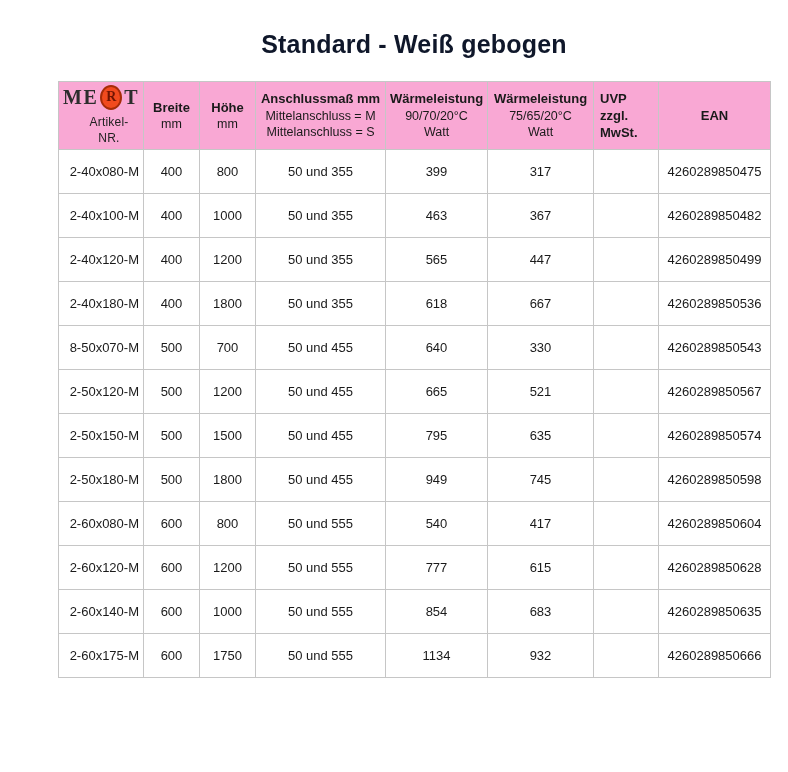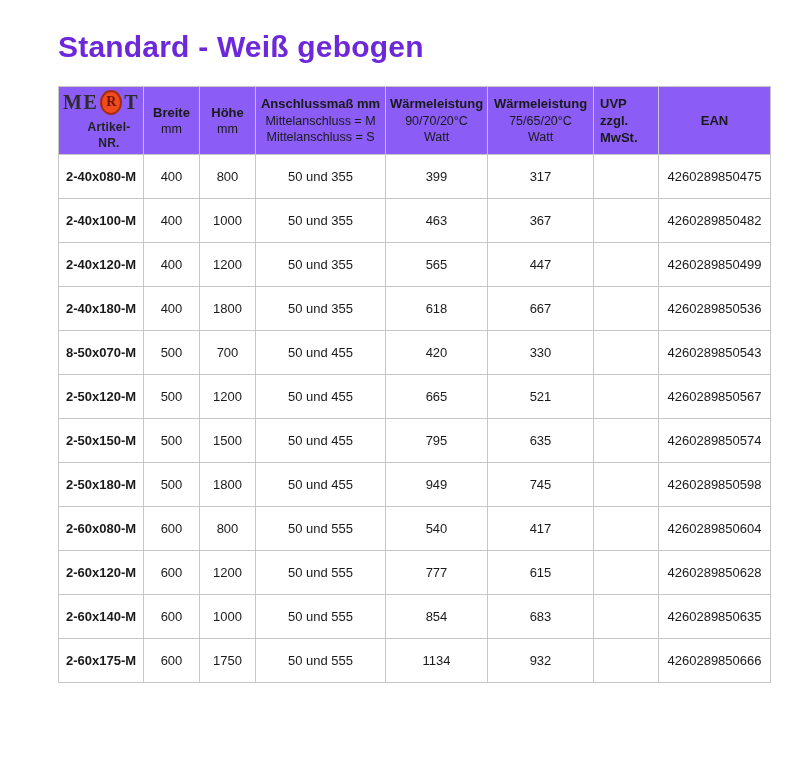--- a/index.html
+++ b/index.html
@@ -14,41 +14,41 @@
     height: 772px;
     overflow: hidden;
   }
   .page {
     width: 712px;
     margin-left: 58px;
     padding-top: 30px;
   }
   .title {
     margin: 0 0 22px 0;
-    text-align: left;
-    font-size: 30px;
+    text-align: center;
+    font-size: 25px;
     font-weight: bold;
-    color: #6d28d9;
+    color: #0f172a;
     letter-spacing: 0.2px;
   }
   table.product-table {
     border-collapse: collapse;
     table-layout: fixed;
     width: 712px;
   }
   .product-table th,
   .product-table td {
     border: 1px solid #c6c6c6;
     padding: 2px 4px;
     vertical-align: middle;
     text-align: center;
     overflow: hidden;
   }
   .product-table thead th {
-    background: #8b5cf6;
+    background: #f9a8d4;
     height: 63px;
     font-weight: normal;
     font-size: 12.5px;
     line-height: 1.32;
   }
   .h-bold {
     font-weight: bold;
     font-size: 13px;
     color: #1a1a1a;
   }
@@ -63,21 +63,22 @@
     line-height: 1.22;
     margin-top: 15px;
   }
   .product-table tbody td {
     height: 39px;
     font-size: 13px;
     background: #ffffff;
     color: #1a1a1a;
   }
   .product-table tbody td.artikel {
-    font-weight: bold;
+    font-weight: normal;
+    text-align: right;
   }
   
   .logo-line {
     display: flex;
     align-items: center;
     justify-content: center;
     font-family: "Liberation Serif", serif;
     font-weight: bold;
     font-size: 20px;
     color: #2d2d2d;
@@ -95,21 +96,21 @@
     background: #f14a1e;
     border: 2px solid #a62c07;
     color: #6f1402;
     font-size: 14px;
     font-weight: bold;
     letter-spacing: 0;
   }
   .artikel-label {
     margin-top: 5px;
     font-family: "Liberation Sans", sans-serif;
-    font-weight: bold;
+    font-weight: normal;
     font-size: 12px;
     color: #222222;
     letter-spacing: 0.2px;
     margin-left: 16px;
   }
 </style>
 </head>
 <body>
 
 <div class="page">
@@ -209,21 +210,21 @@
     <td>618</td>
     <td>667</td>
     <td></td>
     <td>4260289850536</td>
   </tr>
         <tr>
     <td class="artikel">8-50x070-M</td>
     <td>500</td>
     <td>700</td>
     <td>50 und 455</td>
-    <td>420</td>
+    <td>640</td>
     <td>330</td>
     <td></td>
     <td>4260289850543</td>
   </tr>
         <tr>
     <td class="artikel">2-50x120-M</td>
     <td>500</td>
     <td>1200</td>
     <td>50 und 455</td>
     <td>665</td>

